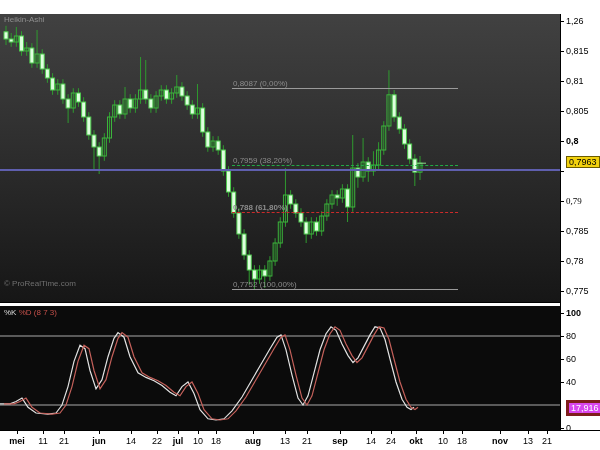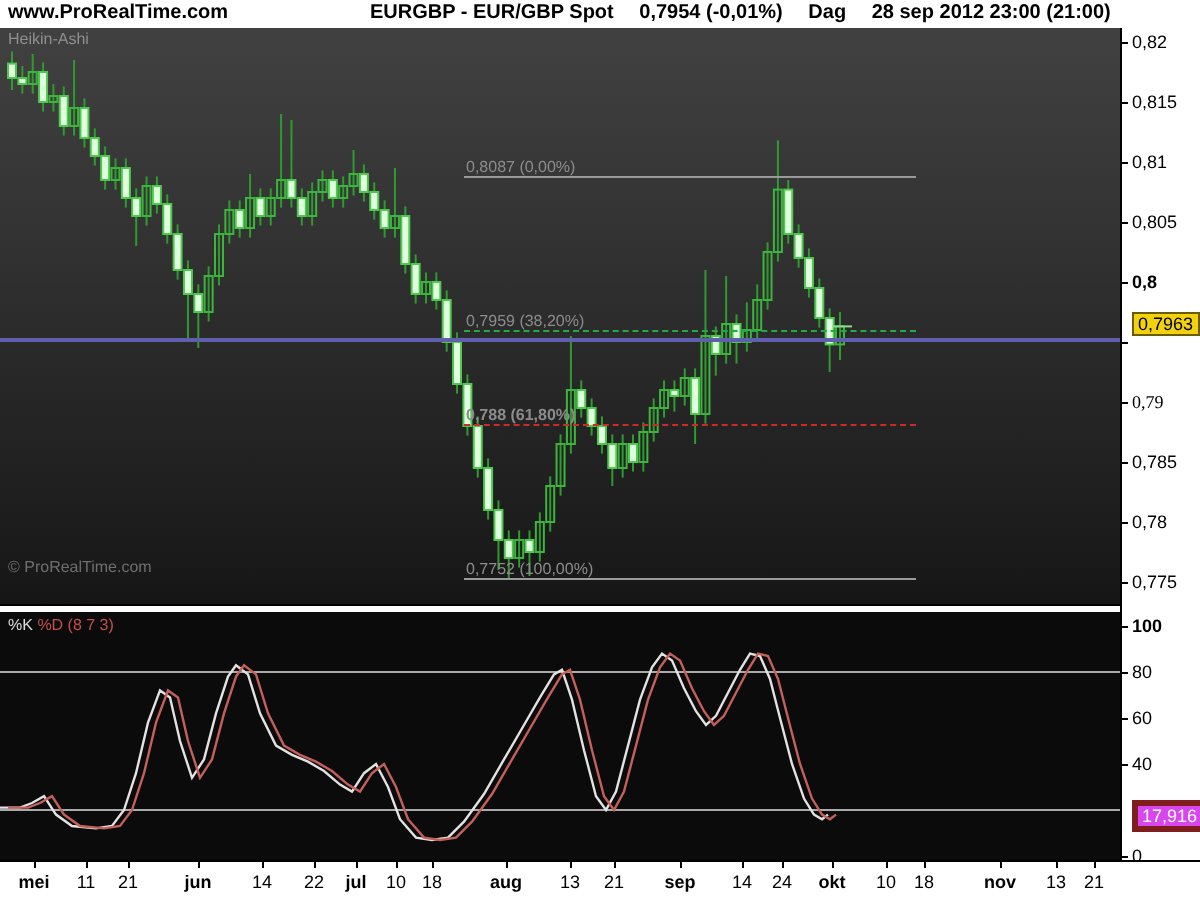--- a/index.html
+++ b/index.html
@@ -35,27 +35,20 @@
   .xLabel{position:absolute;top:5px;font-size:9px;color:#000;transform:translateX(-50%);white-space:nowrap;}
   .xLabel.month{font-weight:bold;}
   .xtick{position:absolute;top:0;width:1px;height:3px;background:#000;}
 </style>
 </head>
 <body>
 
 <div class="screen">
 
   <div class="hdr">
-    <span class="brand">www.ProRealTime.com</span>
-    <span class="tgroup">
-      <span>EURGBP - EUR/GBP Spot</span>
-      <span>0,7954 (-0,01%)</span>
-      <span>Dag</span>
-      <span>28 sep 2012 23:00 (21:00)</span>
-    </span>
   </div>
 
   <div class="pricePanel">
     <svg class="chartsvg" width="560" height="288" id="priceSvg">
         <line x1="6" y1="11.799999999999471" x2="6" y2="31.00000000000002" stroke="#2f9b2f" stroke-width="1"></line>
         <rect x="4" y="17.79999999999948" width="4" height="7.200000000000536" fill="#dfffdf" stroke="#4ec94e" stroke-width="1"></rect>
         <line x1="11.175" y1="19.00000000000001" x2="11.175" y2="32.79999999999983" stroke="#2f9b2f" stroke-width="1"></line>
         <rect x="9.175" y="25.000000000000014" width="4" height="2.999999999999673" fill="#dfffdf" stroke="#4ec94e" stroke-width="1"></rect>
         <line x1="16.35" y1="13.000000000000005" x2="16.35" y2="32.79999999999983" stroke="#2f9b2f" stroke-width="1"></line>
         <rect x="14.350000000000001" y="21.99999999999968" width="4" height="6.000000000000007" fill="none" stroke="#3cb53c" stroke-width="1"></rect>
@@ -244,21 +237,21 @@
         <polyline points="4,97.8 14,97.8 20,95.5 26,92.1 32,101.3 40,107.0 52,108.2 60,107.0 66,99.0 72,80.6 78,55.3 84,39.2 89,42.7 94,64.5 100,82.9 106,73.7 112,50.7 118,32.3 122,26.6 128,31.2 134,50.7 142,66.8 150,71.4 158,74.8 166,79.5 174,86.3 180,89.8 186,80.6 192,76.0 198,87.5 204,103.6 212,112.8 220,114.0 228,112.8 236,104.8 246,91.0 256,73.7 266,56.5 274,42.7 281,31.2 285,28.9 290,43.8 296,69.1 302,92.1 307,99.0 312,89.8 318,66.8 324,43.8 330,27.7 335,20.8 340,24.3 346,38.1 352,49.6 357,56.5 362,51.9 368,40.4 374,28.9 379,20.8 384,22.0 389,33.5 394,53.0 400,76.0 406,93.3 411,101.3 415,103.6 418,101.3" fill="none" stroke="#c4605a" stroke-width="1.2"></polyline>
       </svg>
     <span class="stochLabel">
       <span class="k">%K</span>
       <span class="d">%D (8 7 3)</span>
     </span>
   </div>
 
   <div class="rightAxis" id="rightAxis">
       <div class="tick" style="top: 7px;"></div>
-      <div class="pLabel" style="top: 2px; font-weight: normal;">0,82</div>
+      <div class="pLabel" style="top: 2px; font-weight: normal;">1,26</div>
       <div class="tick" style="top: 37px;"></div>
       <div class="pLabel" style="top: 32px; font-weight: normal;">0,815</div>
       <div class="tick" style="top: 67px;"></div>
       <div class="pLabel" style="top: 62px; font-weight: normal;">0,81</div>
       <div class="tick" style="top: 97px;"></div>
       <div class="pLabel" style="top: 92px; font-weight: normal;">0,805</div>
       <div class="tick" style="top: 127px;"></div>
       <div class="pLabel" style="top: 122px; font-weight: bold;">0,8</div>
       <div class="tick" style="top: 157px;"></div>
       <div class="pLabel" style="top: 144px; font-weight: normal;">0,795</div>

